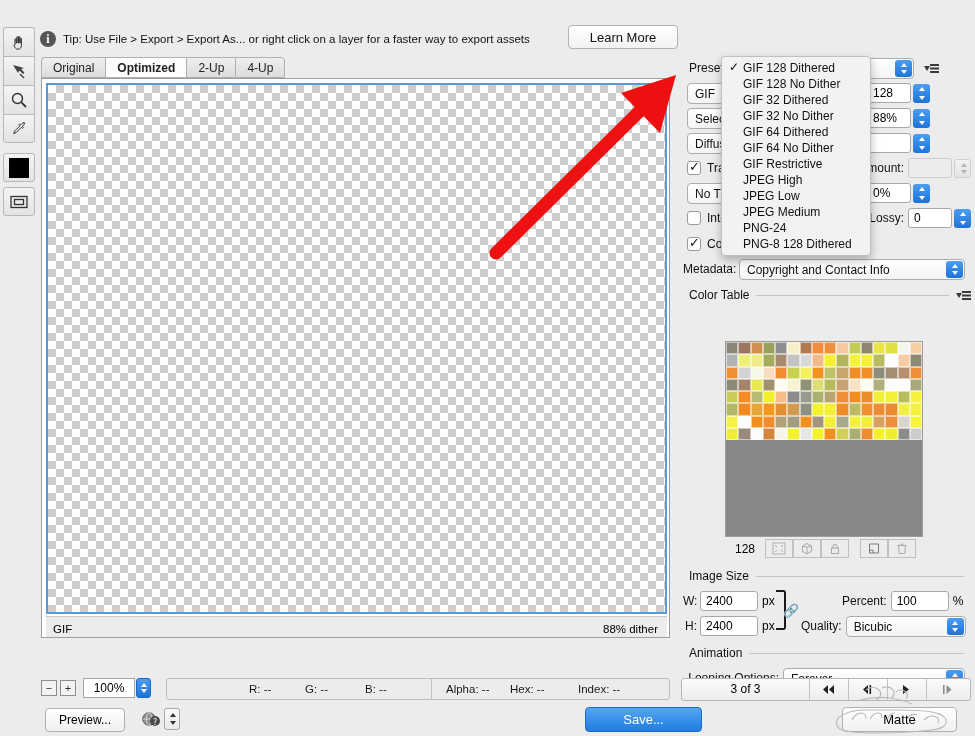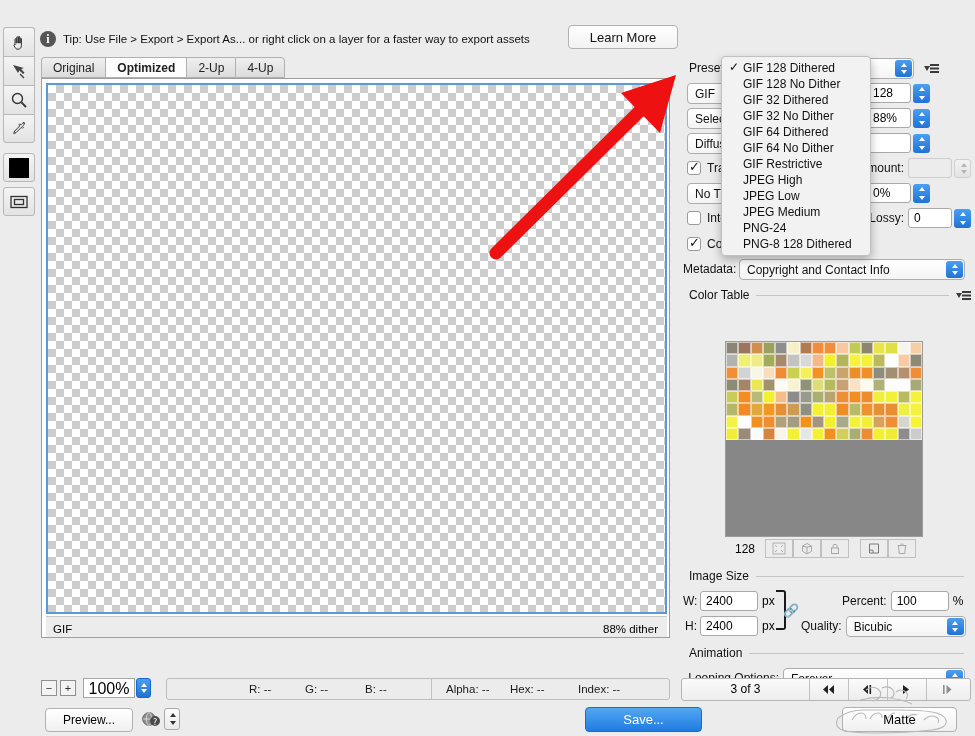--- a/index.html
+++ b/index.html
@@ -96,21 +96,21 @@
   .ci-row { display: flex; justify-content: space-between; line-height: 17px; }
 
   
   .zoombar { position: absolute; left: 41px; top: 678px; display: flex; align-items: center; }
   .zbtn {
     width: 16px; height: 16px; border: 1px solid #8f8f8f; background: #f3f3f3;
     font-size: 11px; line-height: 14px; text-align: center; color: #333;
   }
   .zoom-field {
     width: 52px; height: 20px; background: #fff; border: 1px solid #a6a6a6;
-    margin-left: 7px; font-size: 16px; line-height: 19px; text-align: center;
+    margin-left: 7px; font-size: 12px; line-height: 19px; text-align: center;
   }
   .stepper {
     width: 15px; height: 20px; margin-left: 1px; border-radius: 3px;
     background: linear-gradient(#4b9ef0,#1f73d6); border: 1px solid #1a68c4;
     position: relative;
   }
   .stepper::before, .stepper::after {
     content: ""; position: absolute; left: 4px;
     border-left: 3px solid transparent; border-right: 3px solid transparent;
   }
@@ -118,21 +118,21 @@
   .stepper::after { bottom: 4px; border-top: 4px solid #fff; }
   .readout {
     position: absolute; left: 166px; top: 678px; width: 504px; height: 22px;
     background: #ececec; border: 1px solid #bdbdbd; border-radius: 3px;
     display: flex; align-items: center; font-size: 11.5px; color: #1a1a1a;
   }
   .readout span { display: inline-block; }
   .rsep { width: 1px; height: 20px; background: #c2c2c2; }
 
   .preview-btn {
-    position: absolute; left: 45px; top: 708px; width: 88px; height: 24px;
+    position: absolute; left: 45px; top: 708px; width: 80px; height: 24px;
     background: linear-gradient(#ffffff,#f0f0f0); border: 1px solid #b0b0b0;
     border-radius: 4px; font-size: 12px; text-align: center; line-height: 23px;
   }
   .globe-ctrl { position: absolute; left: 141px; top: 708px; display: flex; align-items: center; }
   .globe {
     width: 20px; height: 18px; position: relative;
   }
   .dual-step {
     width: 16px; height: 22px; margin-left: 3px; border: 1px solid #a9a9a9;
     background: linear-gradient(#fbfbfb,#ebebeb); border-radius: 3px; position: relative;

